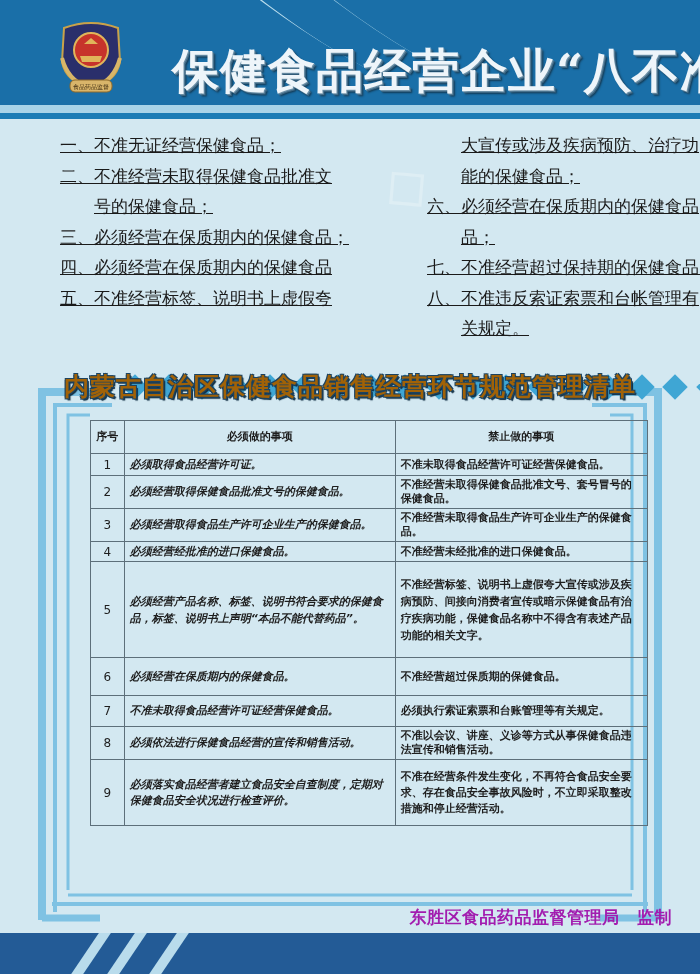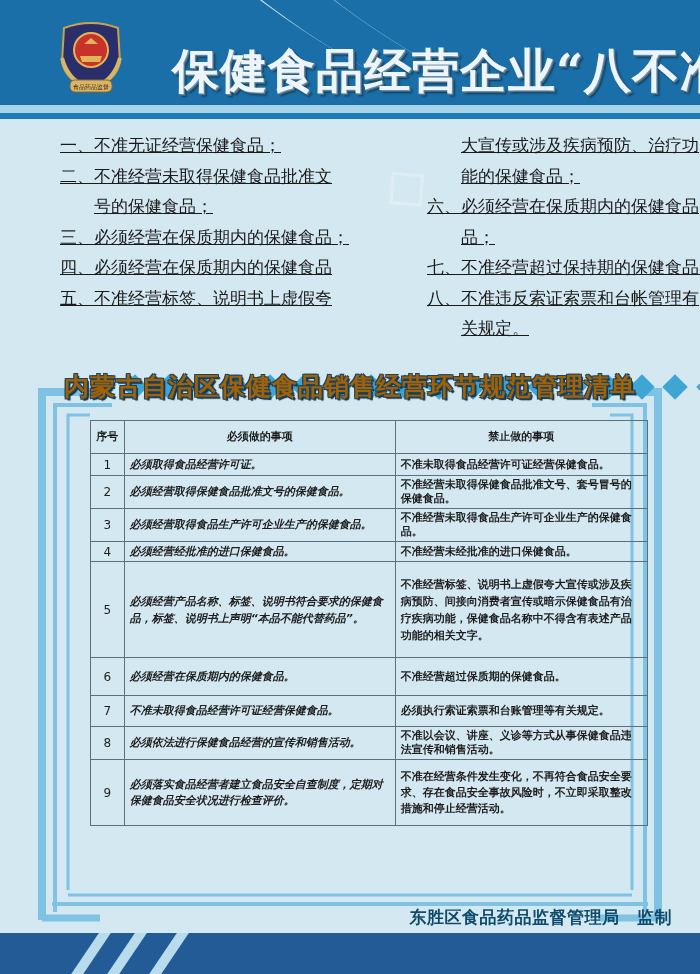--- a/index.html
+++ b/index.html
@@ -67,21 +67,21 @@
     font-weight: bold; color: #1e1e1e; line-height: 14px;
   }
   table.list th { font-weight: bold; text-align: center; font-size: 11px; height: 33px; }
   table.list td.num { text-align: center; font-weight: normal; font-size: 12px; width: 34px; }
   table.list td.must { width: 276px; font-style: italic; }
   table.list td.ban { width: 257px; margin-top: 28px; }
   
   .signature {
     position: absolute; right: 28px; top: 906px;
     font-family: "DejaVu Serif", "Liberation Serif", serif;
-    font-size: 17px; font-weight: bold; color: #0c4a6e; letter-spacing: 0.5px; white-space: nowrap;
+    font-size: 17px; font-weight: bold; color: #a21caf; letter-spacing: 0.5px; white-space: nowrap;
   }
   .footer {
     position: absolute; left: 0; top: 933px; width: 700px; height: 41px; background: #235b96; overflow: hidden;
   }
   .footer .slash {
     position: absolute; top: -10px; width: 12px; height: 70px; background: #b9dcec; transform: skewX(-34deg);
   }
   .watermark {
     position: absolute; color: rgba(255,255,255,0.25); font-size: 60px; transform: rotate(-40deg); pointer-events: none;
   }

